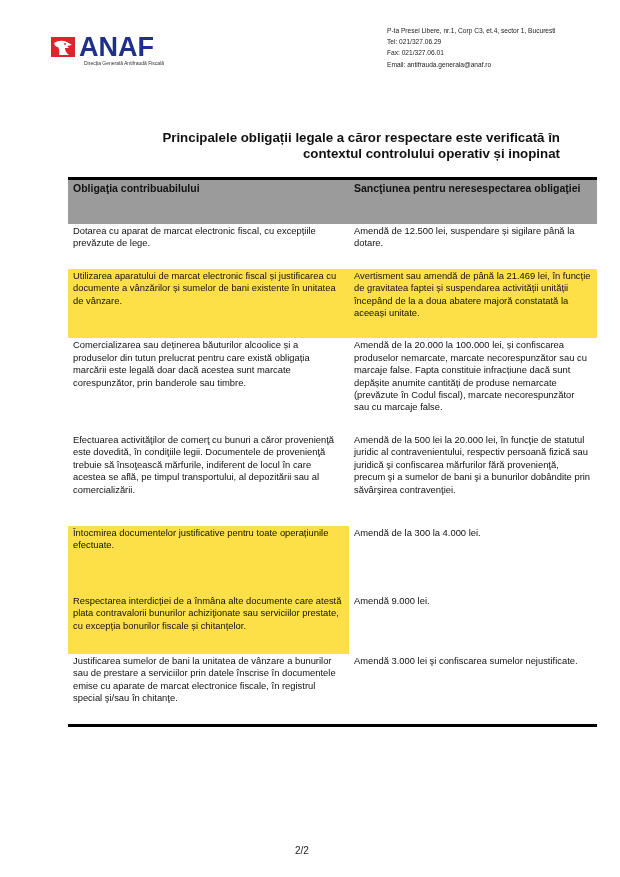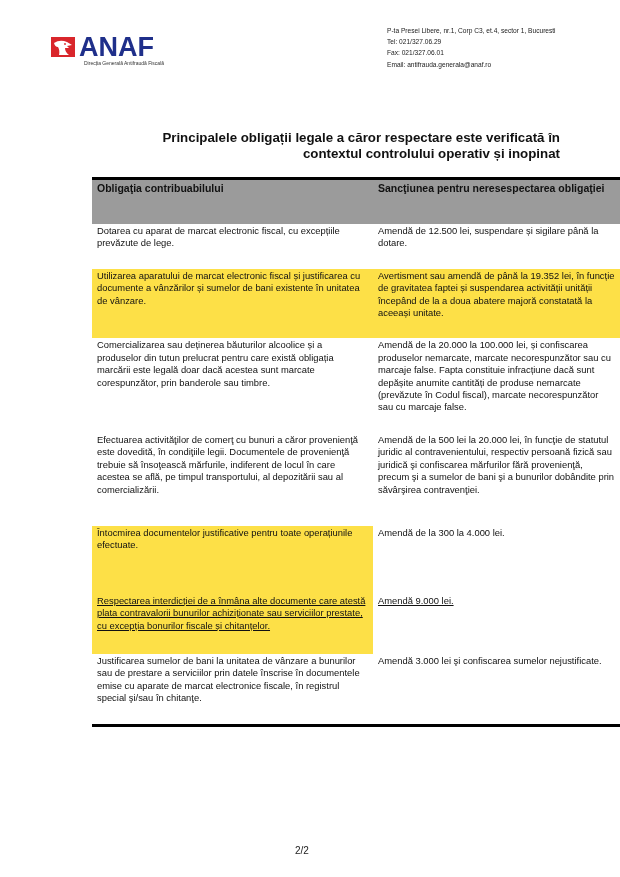--- a/index.html
+++ b/index.html
@@ -9,21 +9,21 @@
   .logo-emblem { position: absolute; left: 0; top: 0; width: 24px; height: 20px; background: #d9262b; }
   .logo-emblem svg { display: block; }
   .logo-text { position: absolute; left: 28px; top: -3px; font-family: "Liberation Sans", sans-serif; font-weight: bold; font-size: 27px; color: #1f2f8a; letter-spacing: 0px; line-height: 27px; }
   .logo-sub { position: absolute; left: 84px; top: 60px; font-size: 5px; color: #333; }
 
   .contact { position: absolute; left: 387px; top: 25px; font-size: 6.6px; line-height: 11.2px; color: #222; }
   .contact div { white-space: nowrap; }
 
   .title { position: absolute; left: 60px; width: 500px; top: 130px; text-align: right; font-weight: bold; font-size: 13.3px; line-height: 16px; color: #111; }
 
-  table.obl { position: absolute; left: 68px; top: 177px; width: 529px; border-collapse: collapse; border-top: 3px solid #000; border-bottom: 3px solid #000; font-size: 9.4px; line-height: 12.4px; color: #111; margin-left: 24px; }
+  table.obl { position: absolute; left: 68px; top: 177px; width: 529px; border-collapse: collapse; border-top: 3px solid #000; border-bottom: 3px solid #000; font-size: 9.4px; line-height: 12.4px; color: #111; }
   table.obl th { background: #9b9b9b; text-align: left; font-weight: bold; font-size: 10.5px; line-height: 13px; vertical-align: top; padding: 2px 5px 0 5px; height: 42px; }
   table.obl td { vertical-align: top; padding: 1px 5px 19px 5px; }
   table.obl col.c1 { width: 281px; }
   table.obl col.c2 { width: 248px; }
   .g { background: #fde047; }
 
   .note { position: absolute; left: 70px; width: 490px; top: 769px; text-align: center; font-weight: bold; font-size: 11.2px; line-height: 15px; color: #111; }
   .pagenum { position: absolute; left: 295px; top: 845px; font-size: 10px; color: #222; }
 </style>
 </head>
@@ -64,35 +64,35 @@
       <th>Sancţiunea pentru neresespectarea obligaţiei</th>
     </tr>
   </thead>
   <tbody>
     <tr style="height:26px;">
       <td>Dotarea cu aparat de marcat electronic fiscal, cu excepțiile prevăzute de lege.</td>
       <td>Amendă de 12.500 lei, suspendare și sigilare până la dotare.</td>
     </tr>
     <tr style="height:66px;">
       <td class="g">Utilizarea aparatului de marcat electronic fiscal și justificarea cu documente a vânzărilor și sumelor de bani existente în unitatea de vânzare.</td>
-      <td class="g">Avertisment  sau amendă de până la 19.352 lei, în funcție de gravitatea faptei și suspendarea activității unității începând de la a doua abatere majoră constatată la aceeași unitate.</td>
+      <td class="g">Avertisment  sau amendă de până la 21.469 lei, în funcție de gravitatea faptei și suspendarea activității unității începând de la a doua abatere majoră constatată la aceeași unitate.</td>
     </tr>
     <tr style="height:92px;">
       <td>Comercializarea sau deținerea băuturilor alcoolice și a produselor din tutun prelucrat pentru care există obligația marcării este legală doar dacă acestea sunt marcate corespunzător, prin banderole sau timbre.</td>
       <td>Amendă de la 20.000 la 100.000 lei, și confiscarea produselor nemarcate, marcate necorespunzător sau cu marcaje false. Fapta constituie infracțiune dacă sunt depășite anumite cantități de produse nemarcate (prevăzute în Codul fiscal), marcate necorespunzător sau cu marcaje false.</td>
     </tr>
     <tr style="height:93px;">
       <td>Efectuarea activităţilor de comerţ cu bunuri a căror provenienţă este dovedită, în condiţiile legii. Documentele de provenienţă trebuie să însoţească mărfurile, indiferent de locul în care acestea se află, pe timpul transportului, al depozitării sau al comercializării.</td>
       <td>Amendă de la 500 lei la 20.000 lei, în funcţie de statutul juridic al contravenientului, respectiv persoană fizică sau juridică şi confiscarea mărfurilor fără provenienţă, precum şi a sumelor de bani şi a bunurilor dobândite prin săvârşirea contravenţiei.</td>
     </tr>
     <tr style="height:68px;">
       <td class="g">Întocmirea documentelor justificative pentru toate operațiunile efectuate.</td>
       <td>Amendă de la 300 la 4.000 lei.</td>
     </tr>
-    <tr style="height:60px;text-decoration:underline;">
+    <tr style="height:60px;">
       <td class="g">Respectarea interdicției de a înmâna alte documente care atestă plata contravalorii bunurilor achiziţionate sau serviciilor prestate, cu excepția bonurilor fiscale și chitanțelor.</td>
       <td>Amendă 9.000 lei.</td>
     </tr>
     <tr style="height:65px;">
       <td>Justificarea sumelor de bani la unitatea de vânzare a bunurilor sau de prestare a serviciilor prin datele înscrise în documentele emise cu aparate de marcat electronice fiscale, în registrul special şi/sau în chitanţe.</td>
       <td>Amendă 3.000 lei şi confiscarea sumelor nejustificate.</td>
     </tr>
   </tbody>
 </table>
 

